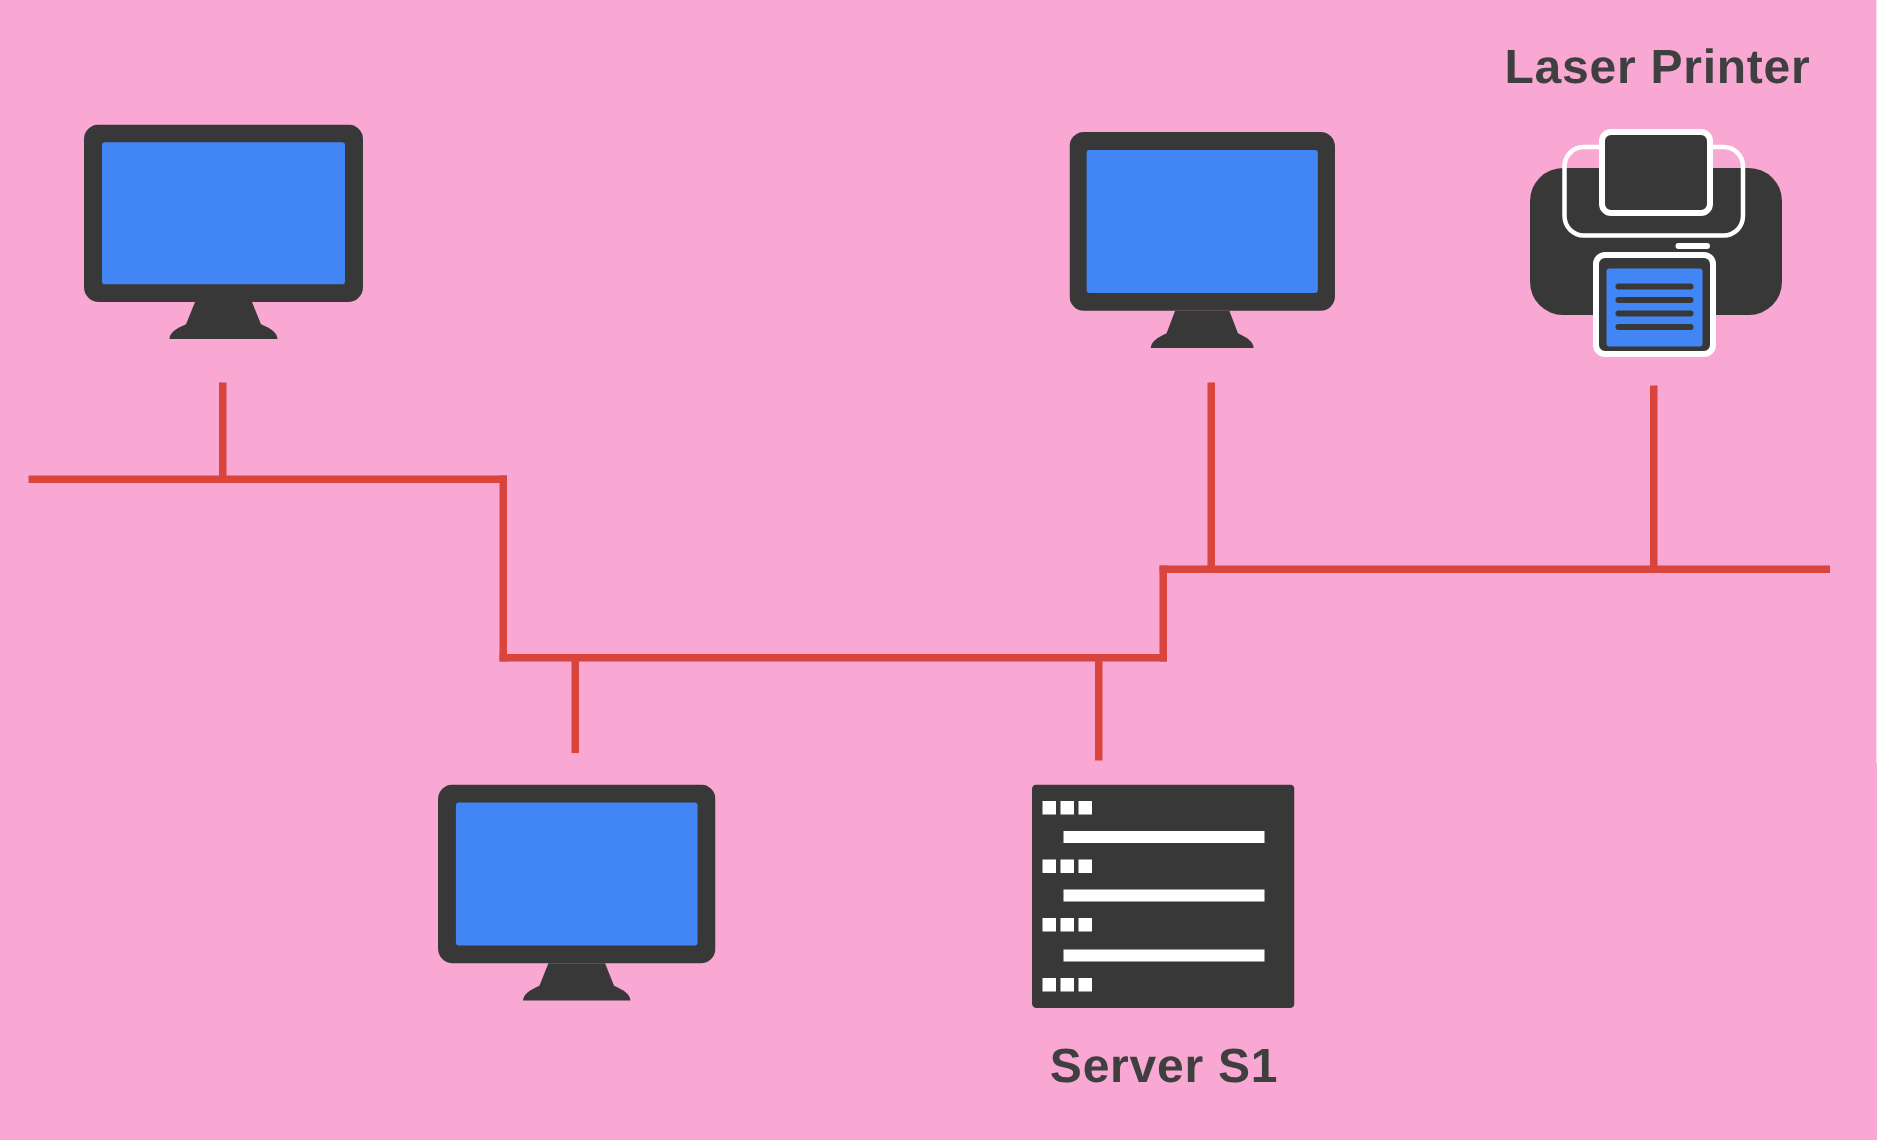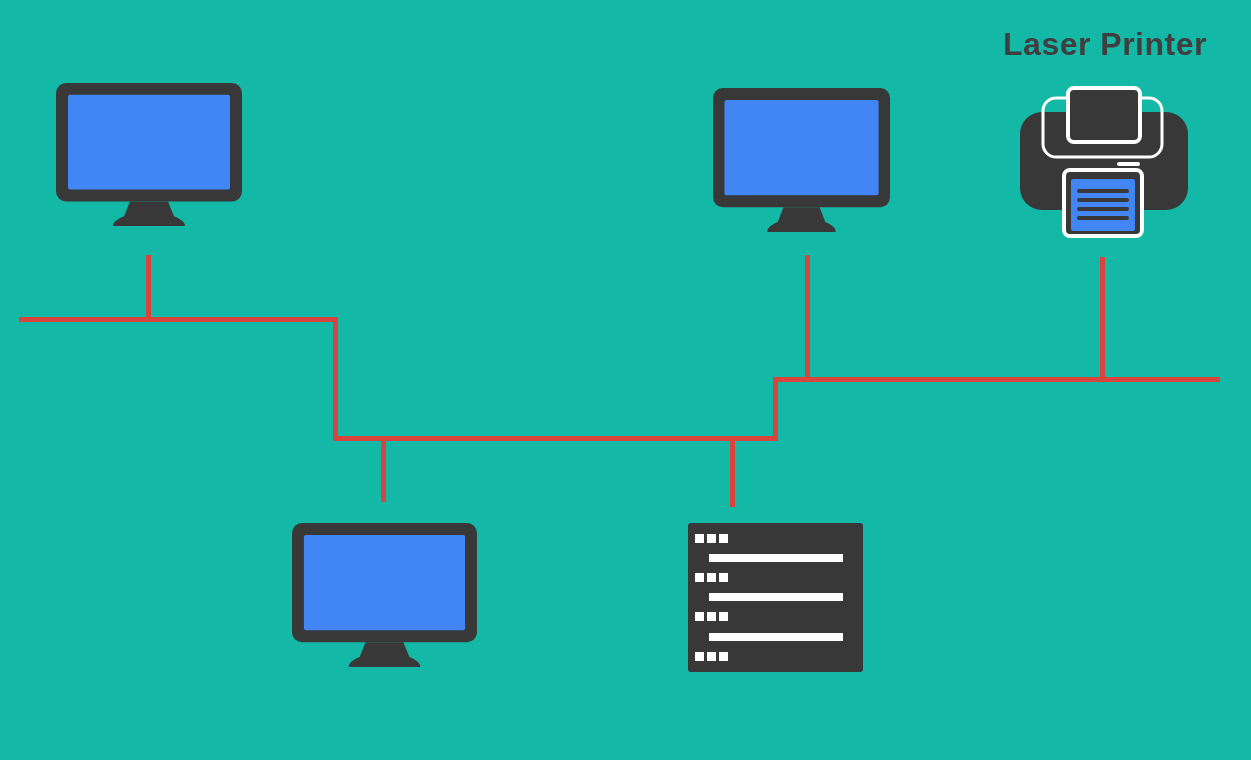--- a/index.html
+++ b/index.html
@@ -30,22 +30,23 @@
     font-size: 32px;
     font-weight: 700;
     letter-spacing: 0.5px;
     text-align: center;
     line-height: 36px;
   }
 </style>
 </head>
 <body>
 
-<div id="canvas" style="width: 1251px; height: 760px; background: #14b8a6;">
+<div id="canvas" style="width: 1251px; height: 760px; background: #f9a8d4;">
   <div class="device-label" id="printer-label" style="left: 960px; top: 26px; width: 290px; color: rgb(63, 63, 63);">Laser Printer</div>
+  <div class="device-label" id="server-label" style="left: 676px; top: 692px; width: 200px; color: rgb(63, 63, 63);">Server S1</div>
 <div class="cable" style="left: 19px; top: 317px; width: 319px; height: 5px; background: rgb(217, 69, 60);"></div>
     <div class="cable" style="left: 333px; top: 317px; width: 5px; height: 124px; background: rgb(217, 69, 60);"></div>
     <div class="cable" style="left: 333px; top: 436px; width: 445px; height: 5px; background: rgb(217, 69, 60);"></div>
     <div class="cable" style="left: 773px; top: 377px; width: 5px; height: 64px; background: rgb(217, 69, 60);"></div>
     <div class="cable" style="left: 773px; top: 377px; width: 447px; height: 5px; background: rgb(217, 69, 60);"></div>
     <div class="cable" style="left: 146px; top: 255px; width: 5px; height: 67px; background: rgb(217, 69, 60);"></div>
     <div class="cable" style="left: 805px; top: 255px; width: 5px; height: 127px; background: rgb(217, 69, 60);"></div>
     <div class="cable" style="left: 1100px; top: 257px; width: 5px; height: 125px; background: rgb(217, 69, 60);"></div>
     <div class="cable" style="left: 381px; top: 436px; width: 5px; height: 66px; background: rgb(217, 69, 60);"></div>
     <div class="cable" style="left: 730px; top: 436px; width: 5px; height: 71px; background: rgb(217, 69, 60);"></div>

